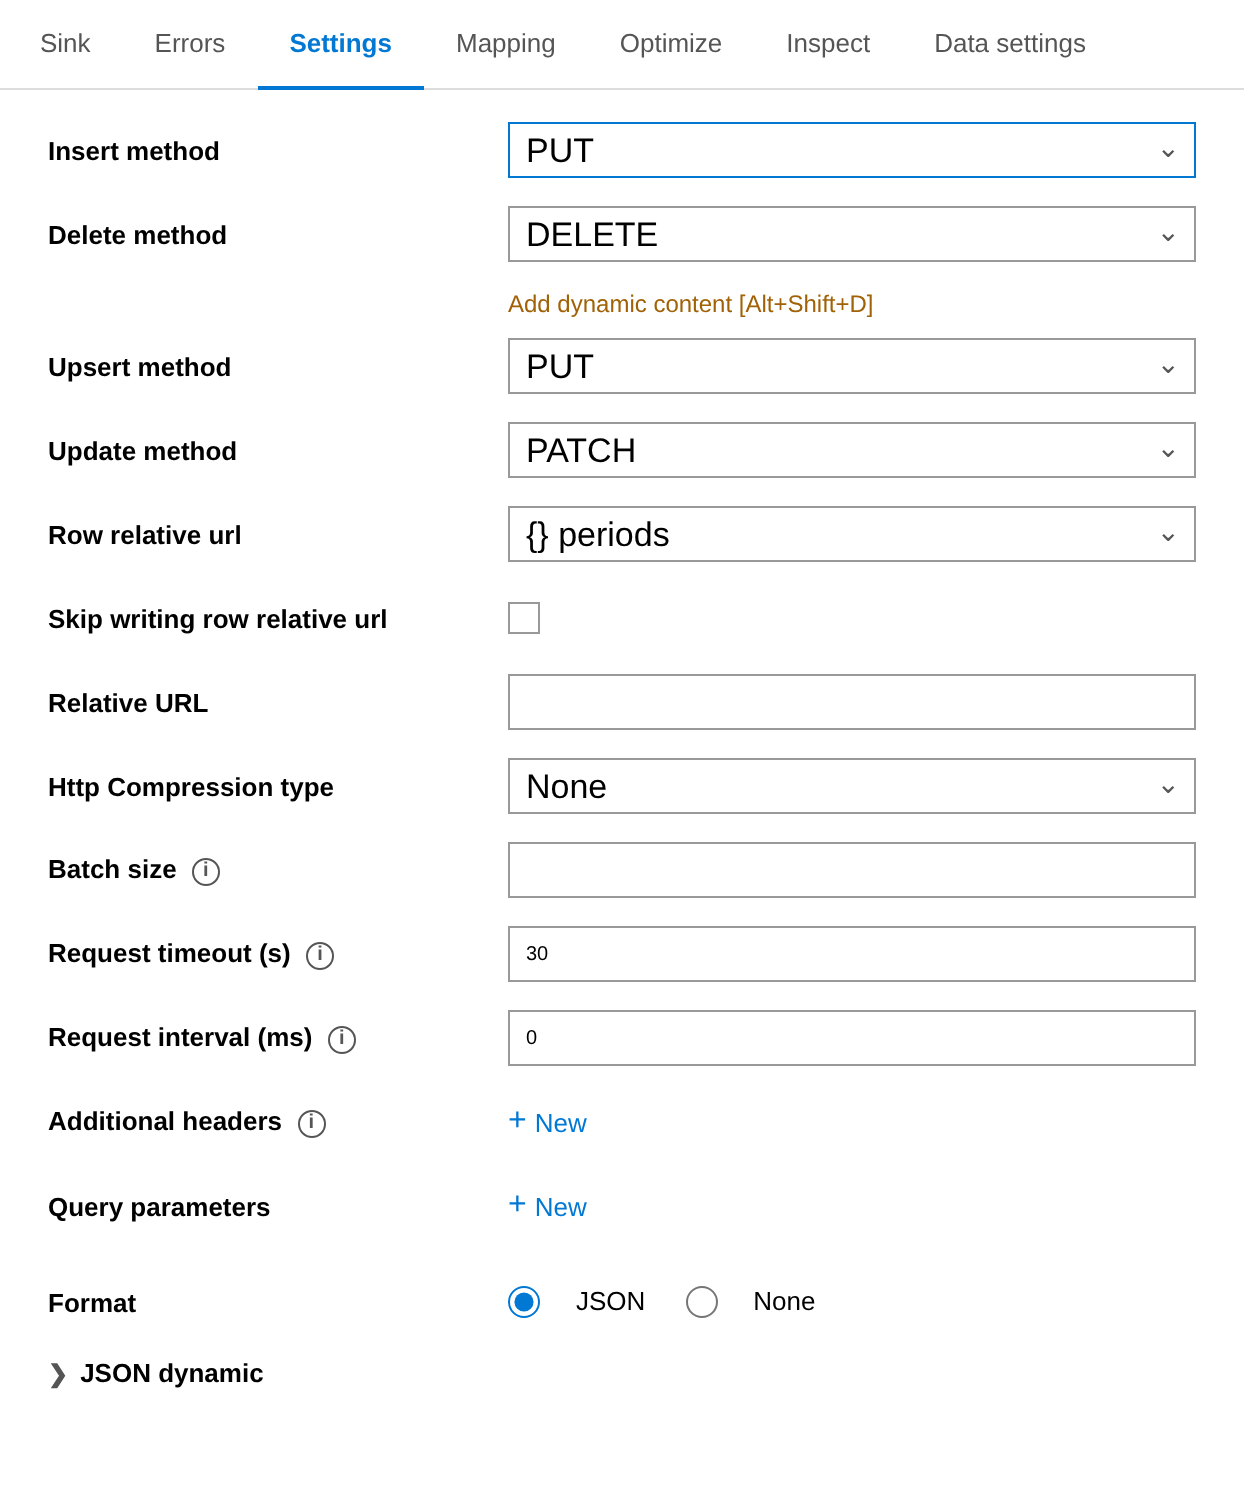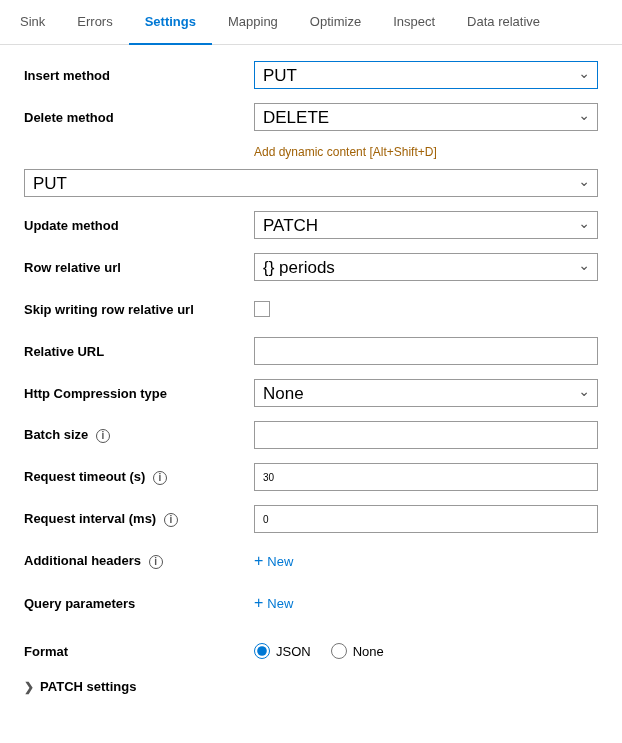--- a/index.html
+++ b/index.html
@@ -158,22 +158,21 @@
     }
 
     
     .radio-group {
       display: flex;
       align-items: center;
       gap: 20px;
     }
     .radio-option {
       display: flex;
-      align-items: center;
-      gap: 6px;
+      gap: 18px;
       cursor: pointer;
       font-size: 13px;
     }
     .radio-input {
       width: 16px;
       height: 16px;
       accent-color: #0078d4;
       cursor: pointer;
     }
 
@@ -200,21 +199,21 @@
 </head>
 <body>
 
 <nav class="tab-bar">
   <div class="tab-item">Sink</div>
   <div class="tab-item">Errors</div>
   <div class="tab-item active">Settings</div>
   <div class="tab-item">Mapping</div>
   <div class="tab-item">Optimize</div>
   <div class="tab-item">Inspect</div>
-  <div class="tab-item">Data relative</div>
+  <div class="tab-item">Data settings</div>
 </nav>
 
 <div class="content">
 
   <div class="form-row">
     <div class="form-label">Insert method</div>
     <div class="form-control">
       <div class="select-wrapper">
         <select class="select-box">
           <option>PUT</option>
@@ -234,20 +233,21 @@
           <option>PUT</option>
           <option>POST</option>
         </select>
       </div>
     </div>
   </div>
 
   <a class="dynamic-link">Add dynamic content [Alt+Shift+D]</a>
 
   <div class="form-row">
+    <div class="form-label">Upsert method</div>
     <div class="form-control">
       <div class="select-wrapper">
         <select class="select-box normal-border">
           <option>PUT</option>
           <option>POST</option>
           <option>PATCH</option>
         </select>
       </div>
     </div>
   </div>
@@ -367,16 +367,16 @@
       </label>
       <label class="radio-option">
         <input type="radio" class="radio-input" name="format" style="">
         <span>None</span>
       </label>
     </div>
   </div>
 
   <div class="json-settings">
     <span class="chevron-icon">❯</span>
-    <span>PATCH settings</span>
+    <span>JSON dynamic</span>
   </div>
 
 </div>
 
 </body></html>

